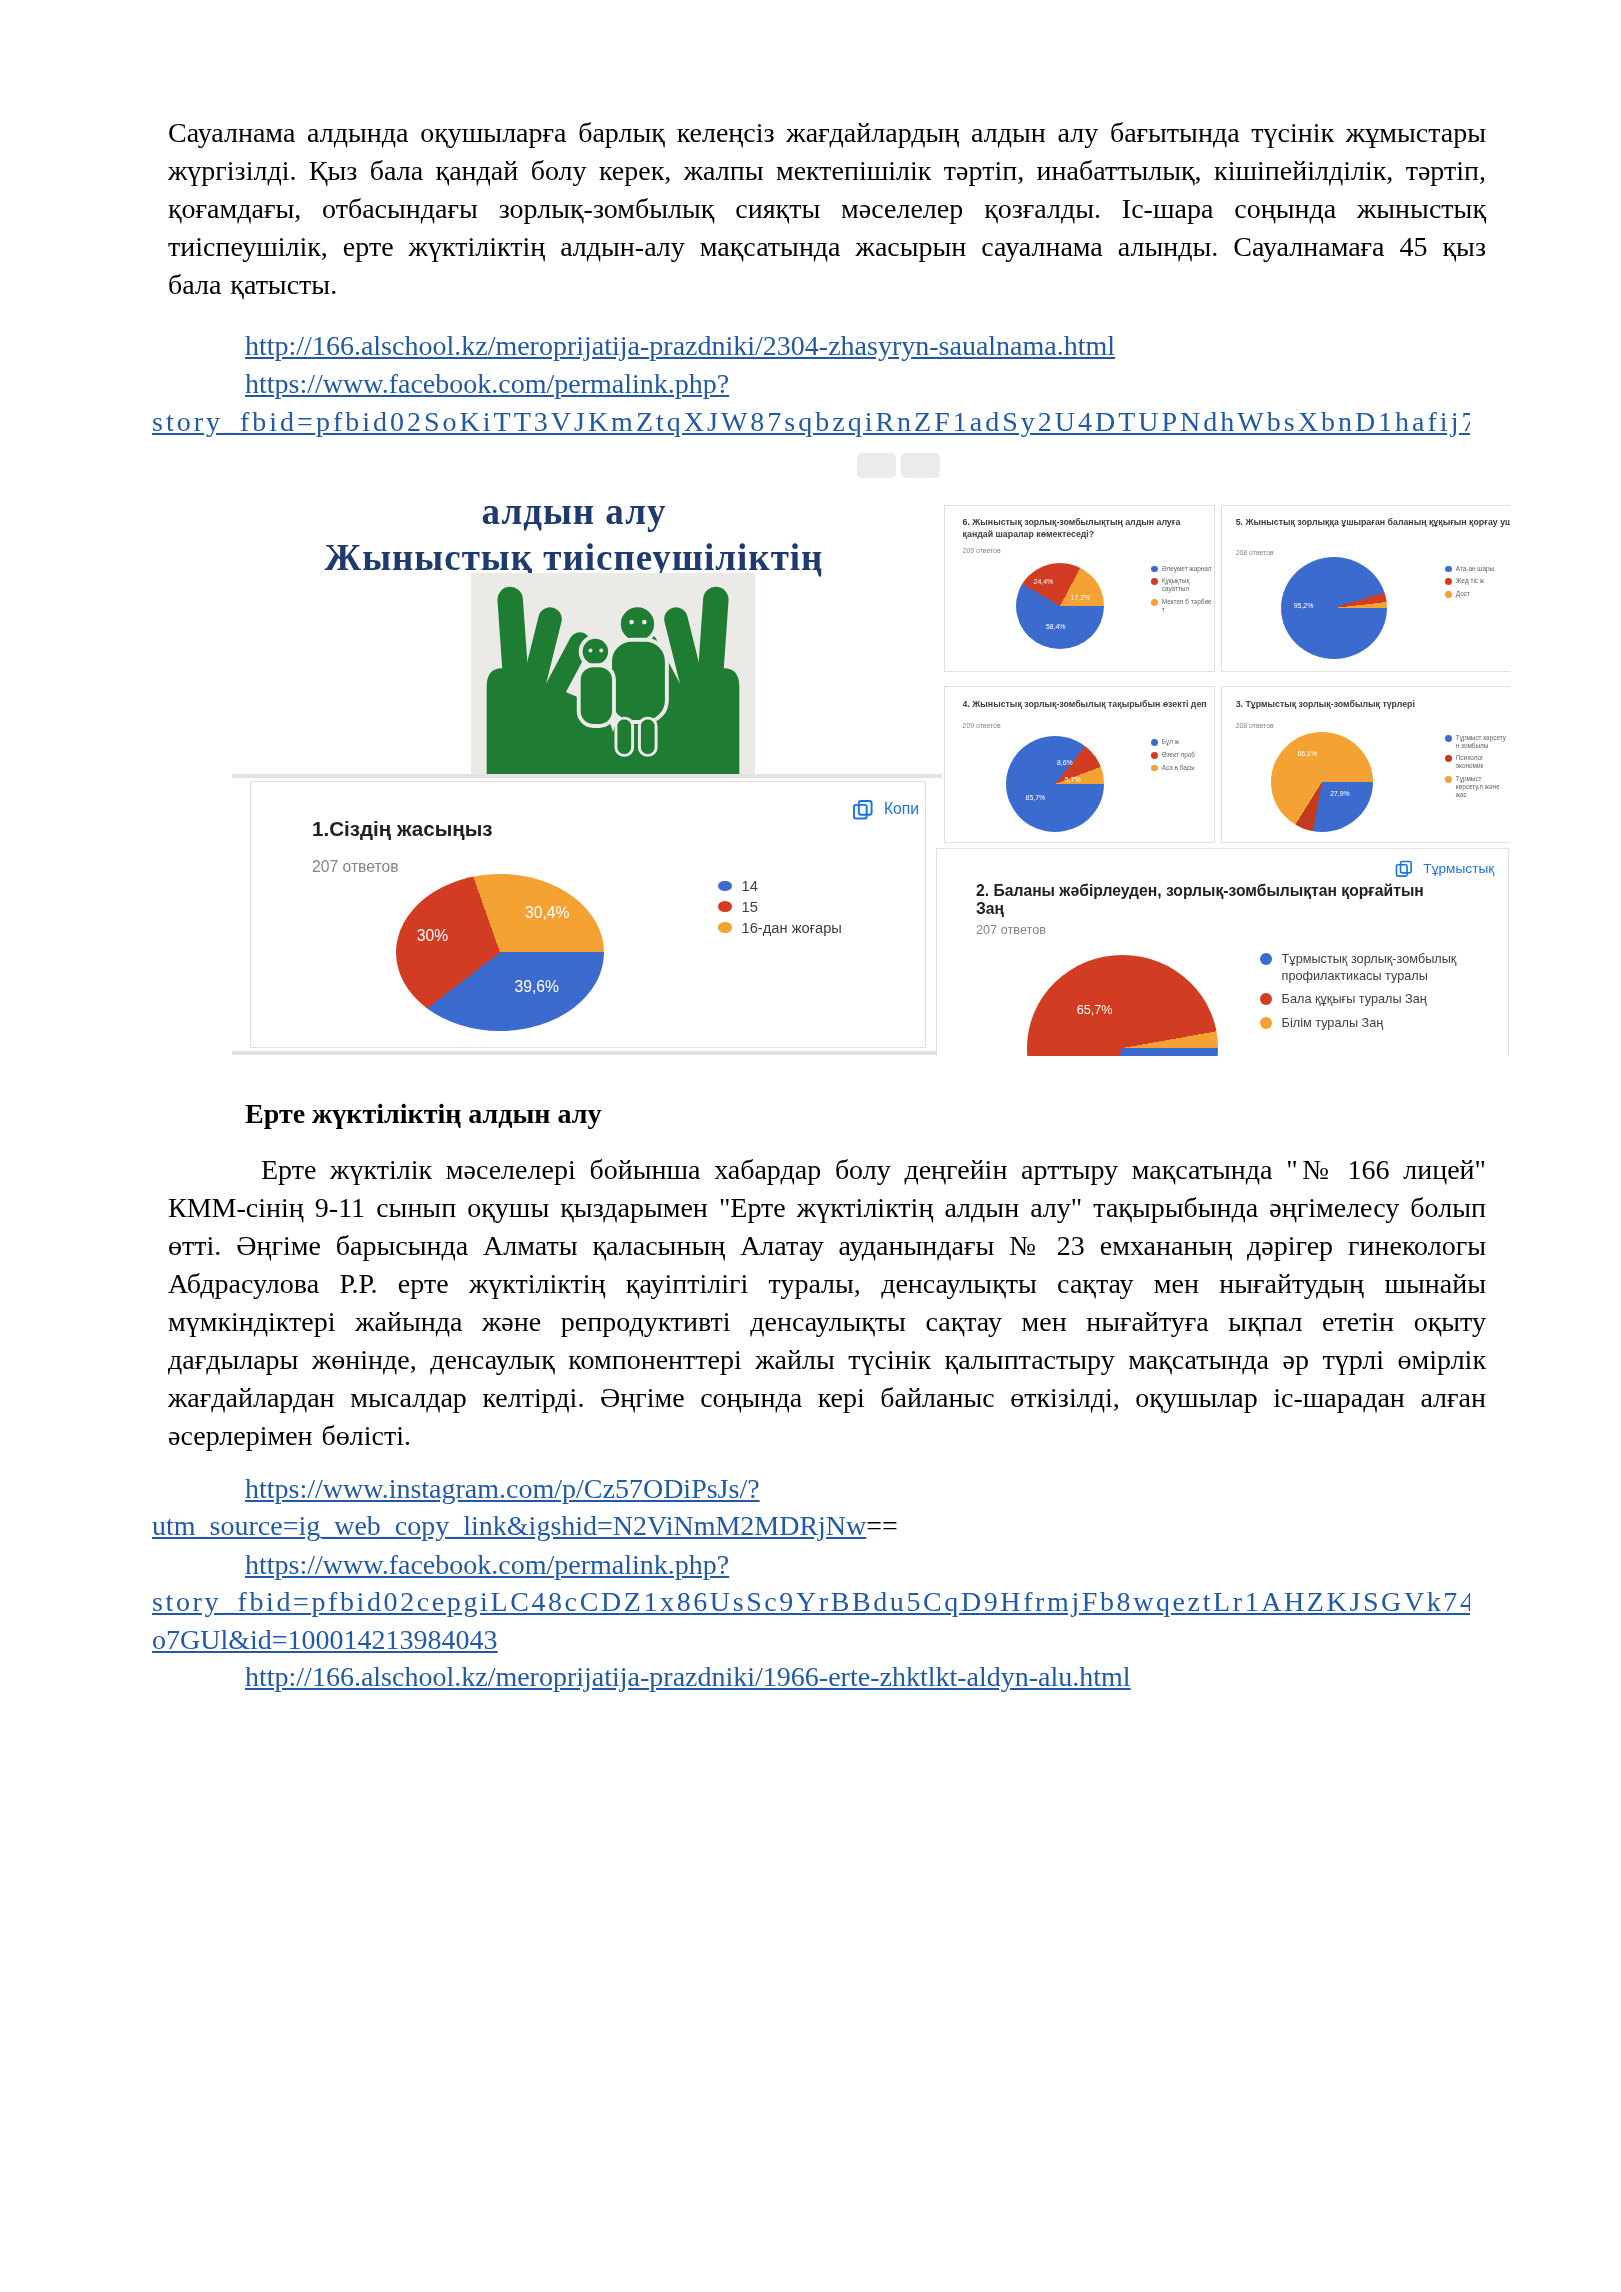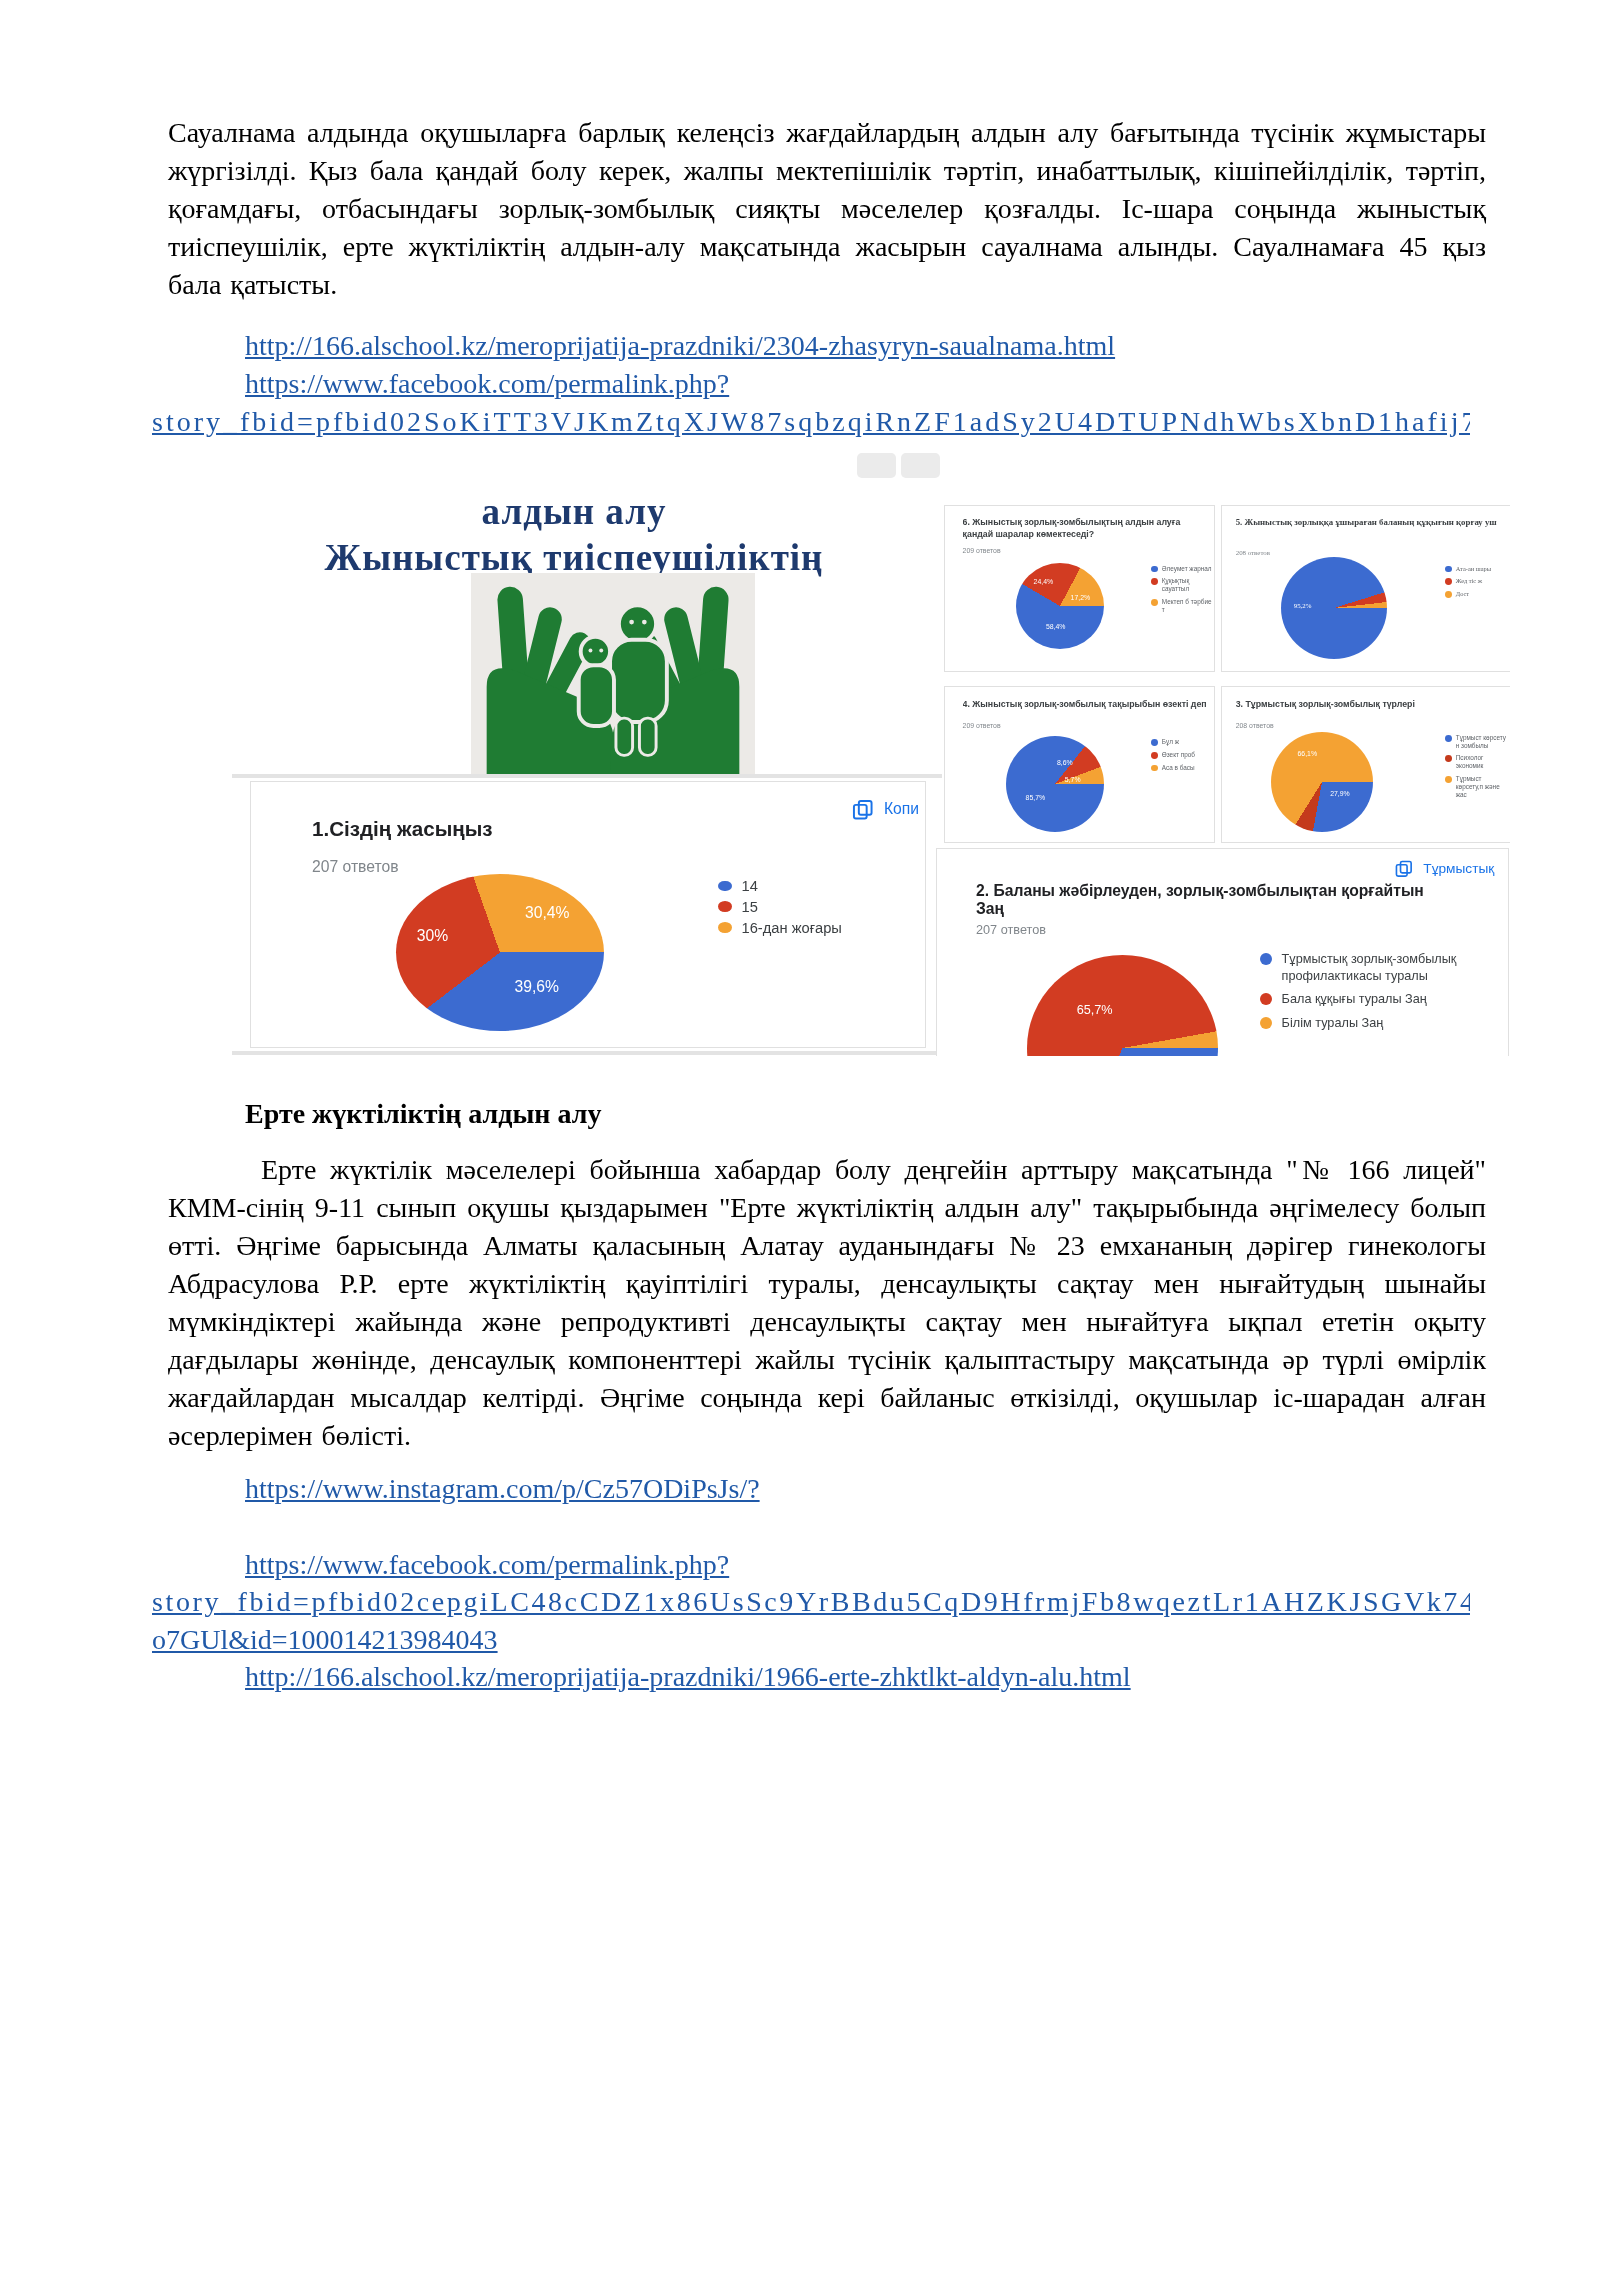--- a/index.html
+++ b/index.html
@@ -31,21 +31,21 @@
                 font-family:"Liberation Serif", serif;font-weight:bold;font-size:37px;line-height:46px;
                 color:var(--title_navy,#1e3a6e);letter-spacing:1px;}
   .logo{position:absolute;left:304px;top:86px;width:284px;height:201px;color:var(--green,#1f7c33);}
 
   .divider{position:absolute;left:65px;background:#e3e3e3;width:710px;height:3.9px;}
   .dv-top{top:287px;} .dv-bot{top:564px;}
 
   .card{position:absolute;background:#fff;border:1px solid #e0e0e0;box-sizing:border-box;overflow:hidden;}
   .card1{left:83px;top:294px;width:676px;height:267px;}
   .card6{left:777px;top:17.6px;width:271px;height:167px;}
-  .card5{left:1054px;top:17.6px;width:304px;height:167px;font-family:Liberation Serif, serif;}
+  .card5{left:1054px;top:17.6px;width:304px;height:167px;}
   .card4{left:777px;top:199px;width:271px;height:157px;}
   .card3{left:1054px;top:199px;width:304px;height:157px;}
   .card2{left:769px;top:361px;width:573px;height:209px;}
 
   .copybtn{position:absolute;display:flex;align-items:center;gap:9.8px;color:var(--copy_blue,#1a73e8);cursor:pointer;}
   .copy1{right:5.9px;top:15.7px;font-size:15.7px;}
   .copy2{right:13.7px;top:9.8px;font-size:13.7px;}
   .cicon{stroke:var(--copy_blue,#1a73e8);fill:none;stroke-width:2;}
 
   .ctitle{font-weight:bold;color:#202124;position:absolute;}
@@ -300,20 +300,23 @@
       </div>
     </div>
   </div>
 
   <h2 class="heading2">Ерте жүктіліктің алдын алу</h2>
   <p class="para" id="p2">Ерте жүктілік мәселелері бойынша хабардар болу деңгейін арттыру мақсатында "№ 166 лицей" КММ-сінің 9-11 сынып оқушы қыздарымен "Ерте жүктіліктің алдын алу" тақырыбында әңгімелесу болып өтті. Әңгіме барысында Алматы қаласының Алатау ауданындағы № 23 емхананың дәрігер гинекологы  Абдрасулова Р.Р.  ерте жүктіліктің қауіптілігі туралы, денсаулықты сақтау мен нығайтудың шынайы мүмкіндіктері жайында және репродуктивті денсаулықты сақтау мен нығайтуға ықпал ететін оқыту дағдылары жөнінде, денсаулық компоненттері жайлы түсінік қалыптастыру мақсатында әр түрлі өмірлік жағдайлардан мысалдар келтірді. Әңгіме соңында кері байланыс өткізілді, оқушылар іс-шарадан алған әсерлерімен бөлісті.</p>
 
   <div class="linkline indent" style="top:1470px">
     <a>https://www.instagram.com/p/Cz57ODiPsJs/?</a>
   </div>
+  <div class="linkline" style="top:1507px">
+    <a>utm_source=ig_web_copy_link&amp;igshid=N2ViNmM2MDRjNw</a><span class="plain">==</span>
+  </div>
   <div class="linkline indent" style="top:1546px">
     <a>https://www.facebook.com/permalink.php?</a>
   </div>
   <div class="linkline ls-b" style="top:1583px">
     <a>story_fbid=pfbid02cepgiLC48cCDZ1x86UsSc9YrBBdu5CqD9HfrmjFb8wqeztLr1AHZKJSGVk74</a>
   </div>
   <div class="linkline" style="top:1621px">
     <a>o7GUl&amp;id=100014213984043</a>
   </div>
   <div class="linkline indent" style="top:1658px">

